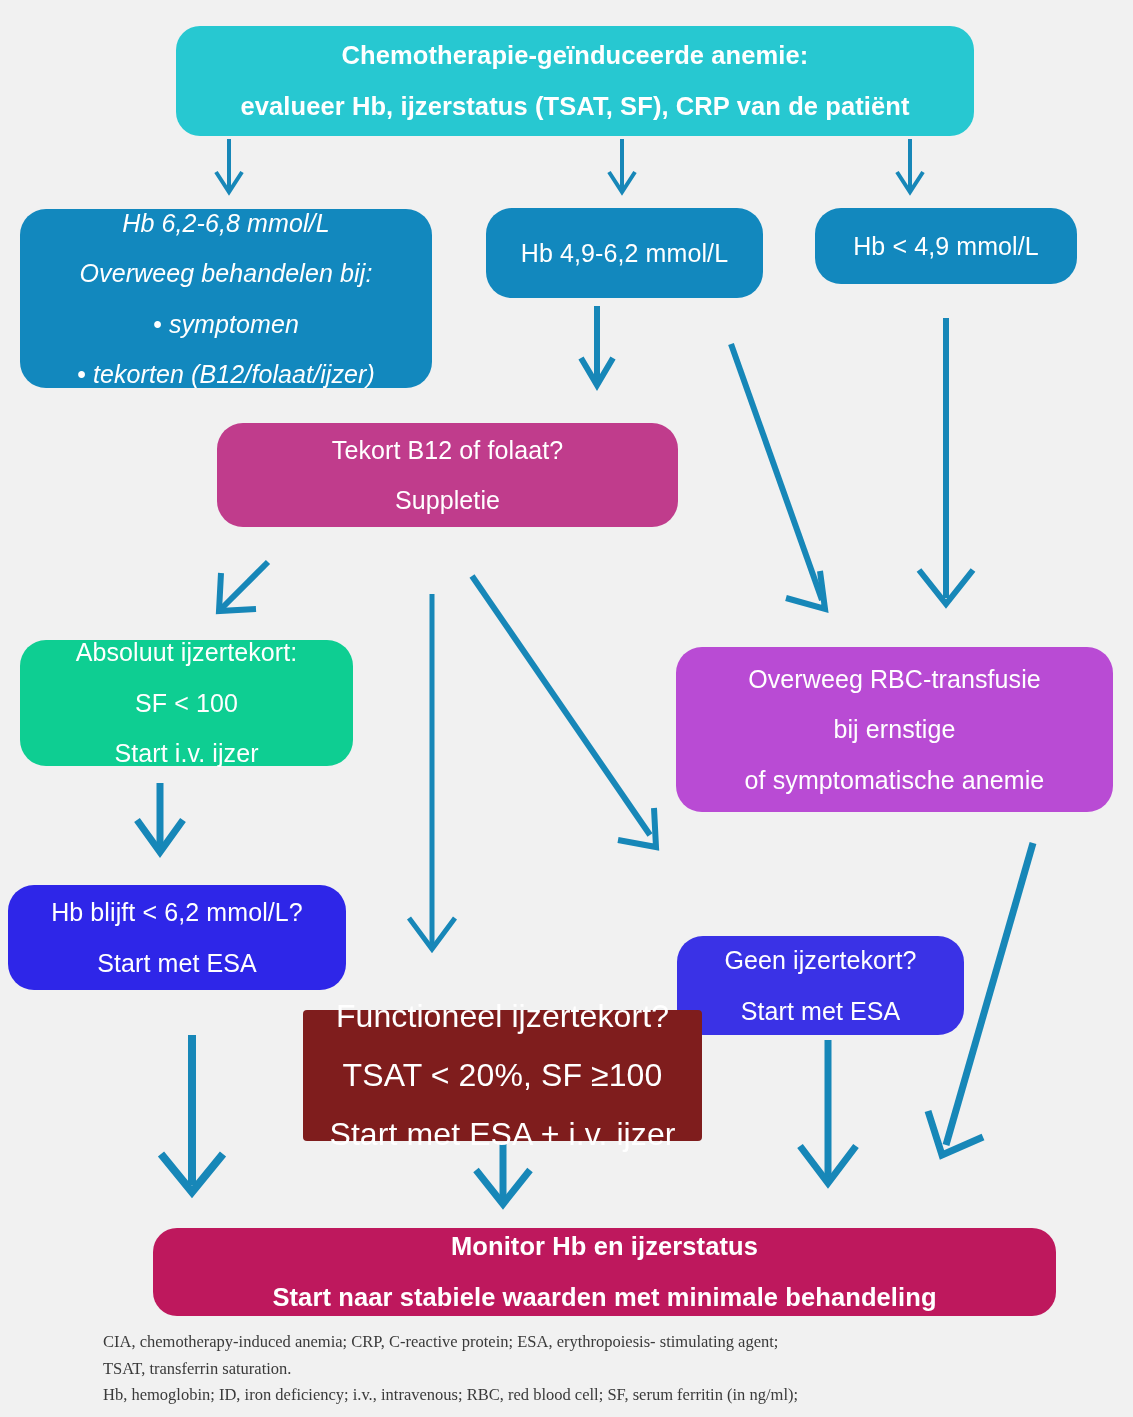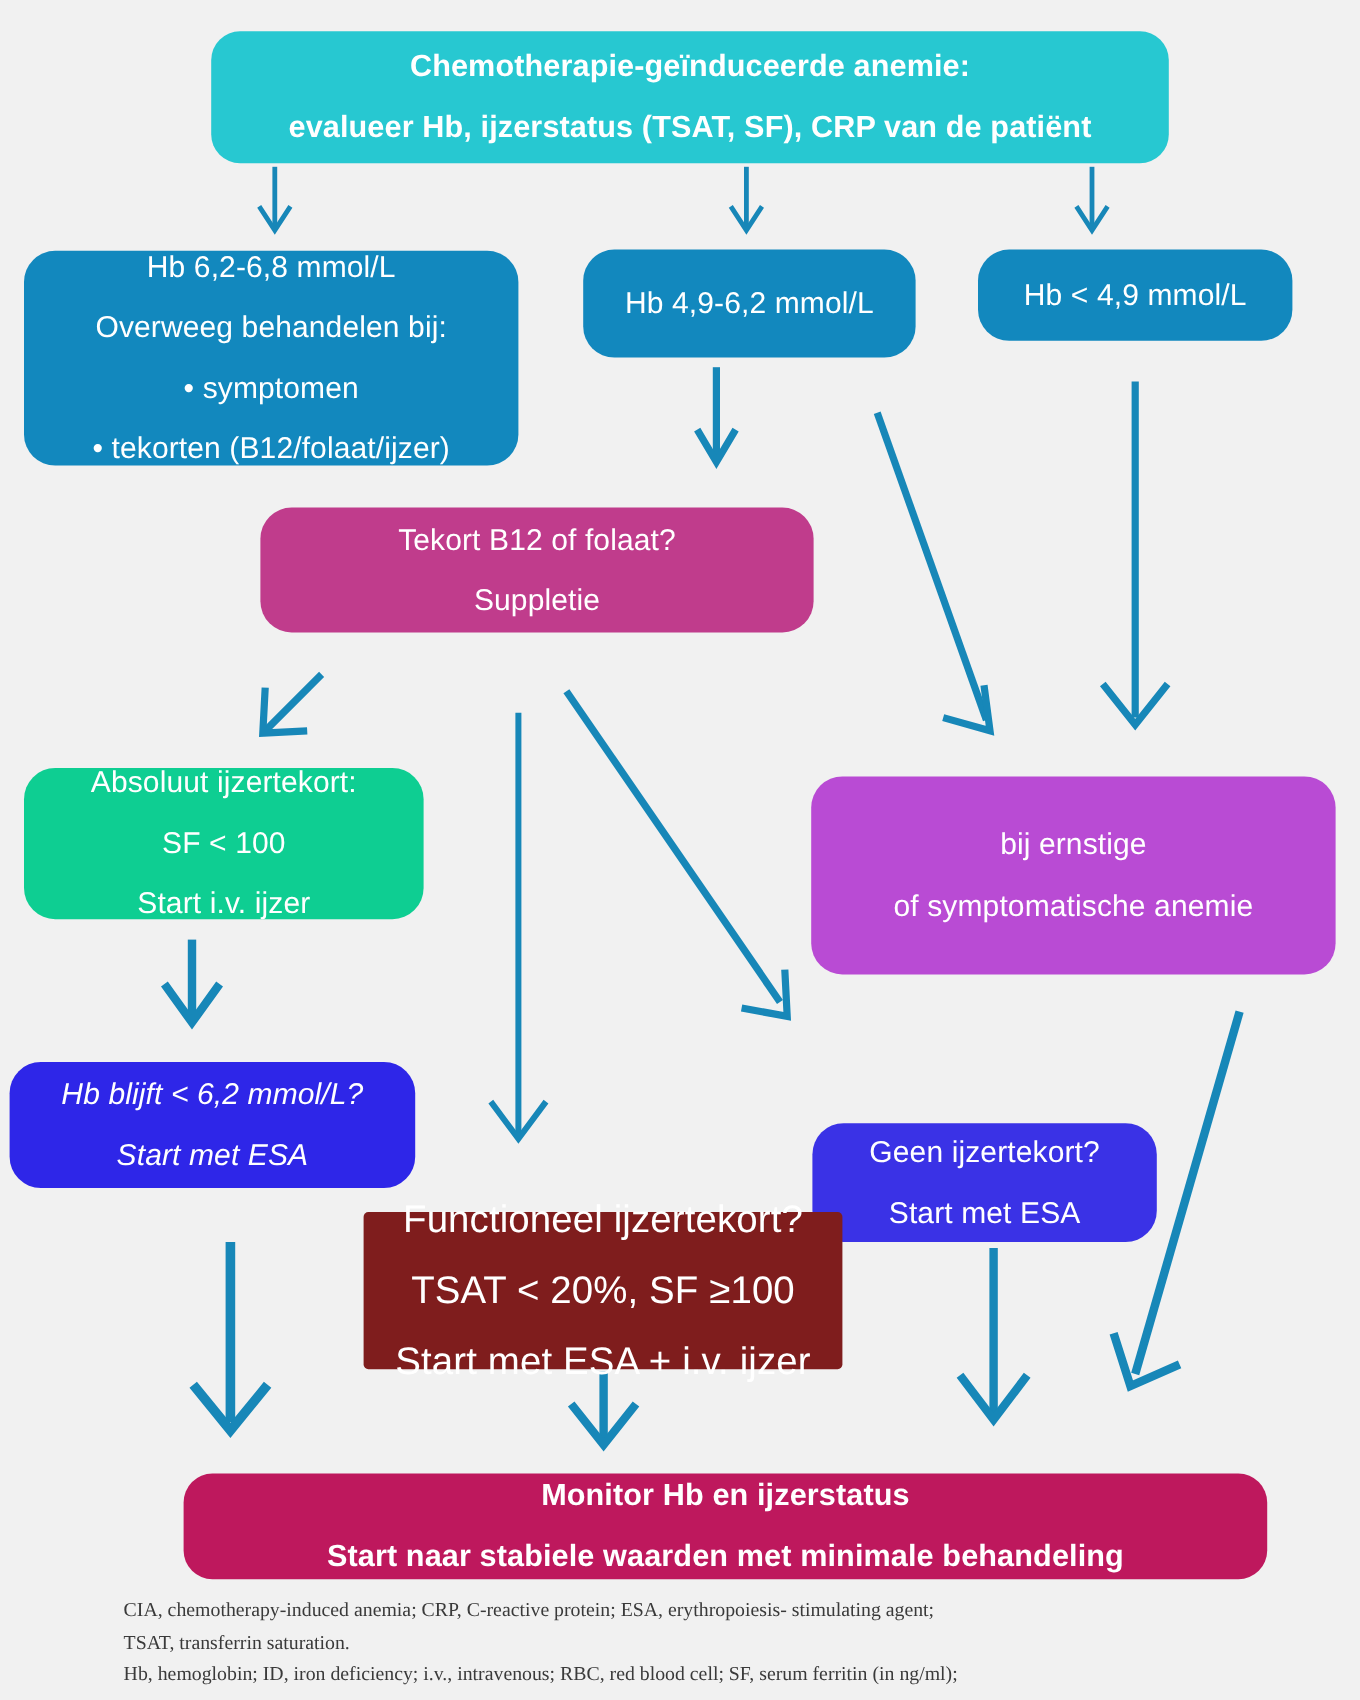--- a/index.html
+++ b/index.html
@@ -117,21 +117,21 @@
       </g>
 
     </g>
   </svg>
 
   <div class="node bold" style="left: 176px; top: 26px; width: 798px; height: 110px; font-size: 25.5px; border-radius: 24px; background: rgb(39, 200, 209);">
     <span class="ln">Chemotherapie-geïnduceerde anemie:</span>
     <span class="ln">evalueer Hb, ijzerstatus (TSAT, SF), CRP van de patiënt</span>
   </div>
 
-  <div class="node" style="left: 20px; top: 209px; width: 412px; height: 179px; font-size: 25px; border-radius: 26px; background: rgb(18, 136, 190);">
+  <div class="node" style="left: 20px; top: 209px; width: 412px; height: 179px; font-size: 25px; border-radius: 26px; background: rgb(18, 136, 190); font-style: italic;">
     <span class="ln">Hb 6,2-6,8 mmol/L</span>
     <span class="ln">Overweeg behandelen bij:</span>
     <span class="ln">• symptomen</span>
     <span class="ln">• tekorten (B12/folaat/ijzer)</span>
   </div>
 
   <div class="node" style="left: 486px; top: 208px; width: 277px; height: 90px; font-size: 25px; border-radius: 26px; background: rgb(18, 136, 190);">
     <span class="ln">Hb 4,9-6,2 mmol/L</span>
   </div>
 
@@ -144,25 +144,26 @@
     <span class="ln">Suppletie</span>
   </div>
 
   <div class="node" style="left: 20px; top: 640px; width: 333px; height: 126px; font-size: 25px; border-radius: 26px; background: rgb(14, 206, 146);">
     <span class="ln">Absoluut ijzertekort:</span>
     <span class="ln">SF &lt; 100</span>
     <span class="ln">Start i.v. ijzer</span>
   </div>
 
   <div class="node" style="left: 676px; top: 647px; width: 437px; height: 165px; font-size: 25px; border-radius: 26px; background: rgb(185, 75, 212);">
+    <span class="ln">Overweeg RBC-transfusie</span>
     <span class="ln">bij ernstige</span>
     <span class="ln">of symptomatische anemie</span>
   </div>
 
-  <div class="node" style="left: 8px; top: 885px; width: 338px; height: 105px; font-size: 25px; border-radius: 26px; background: rgb(46, 38, 232); font-style: italic;">
+  <div class="node" style="left: 8px; top: 885px; width: 338px; height: 105px; font-size: 25px; border-radius: 26px; background: rgb(46, 38, 232);">
     <span class="ln">Hb blijft &lt; 6,2 mmol/L?</span>
     <span class="ln">Start met ESA</span>
   </div>
 
   <div class="node" style="left: 677px; top: 900px; width: 287px; height: 99px; font-size: 25px; border-radius: 26px; background: rgb(58, 50, 230); margin-top: 36px;">
     <span class="ln">Geen ijzertekort?</span>
     <span class="ln">Start met ESA</span>
   </div>
 
   <div class="node" style="left: 303px; top: 1010px; width: 399px; height: 131px; font-size: 32px; border-radius: 4px; background: #7f1d1d;">

